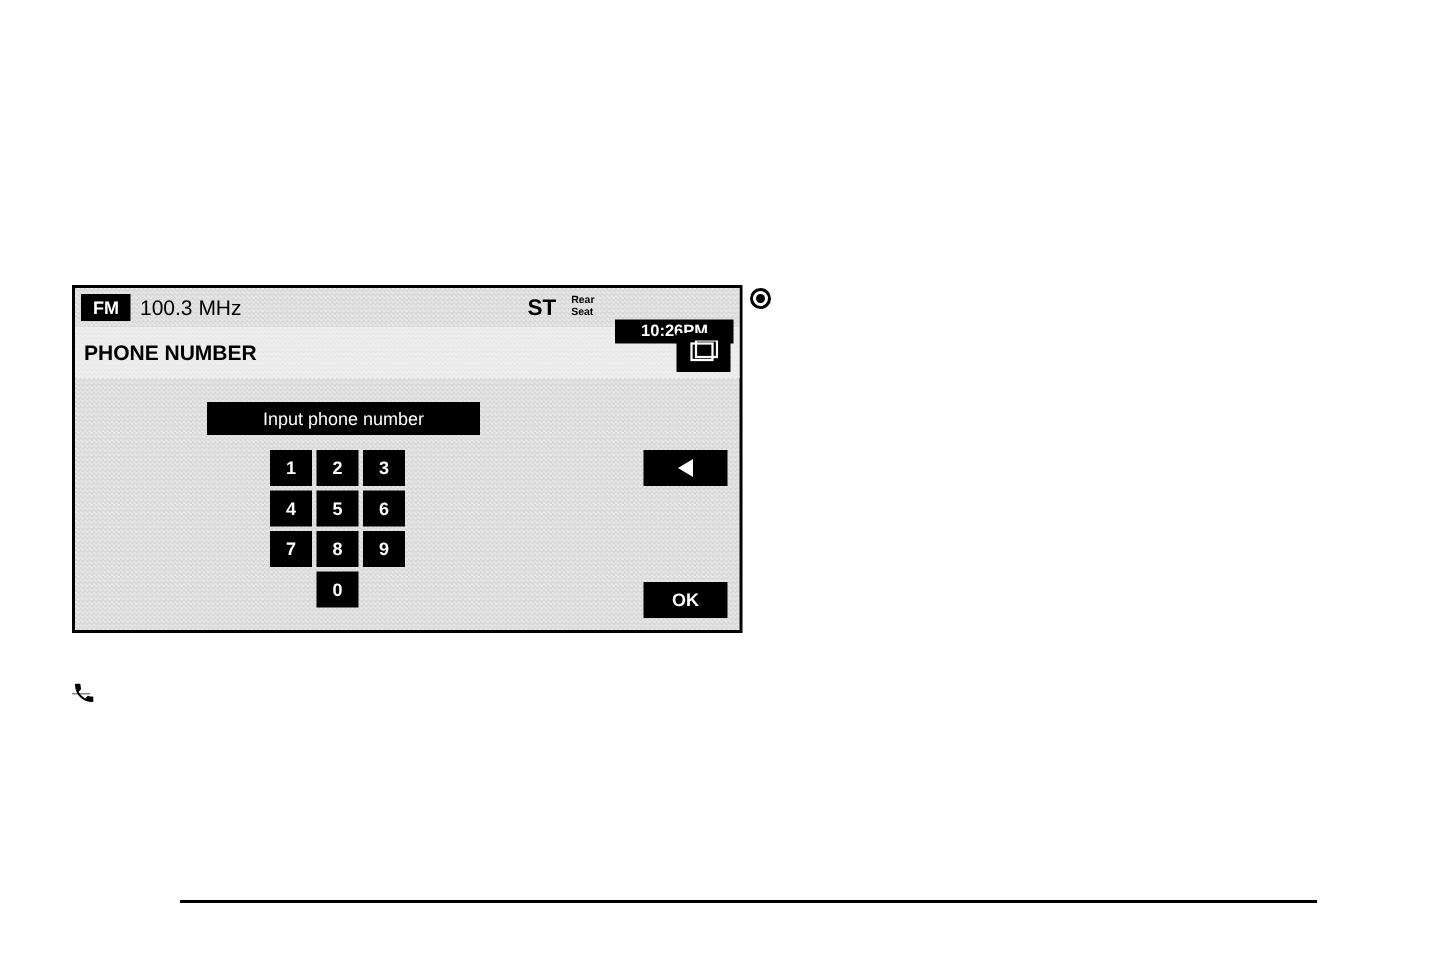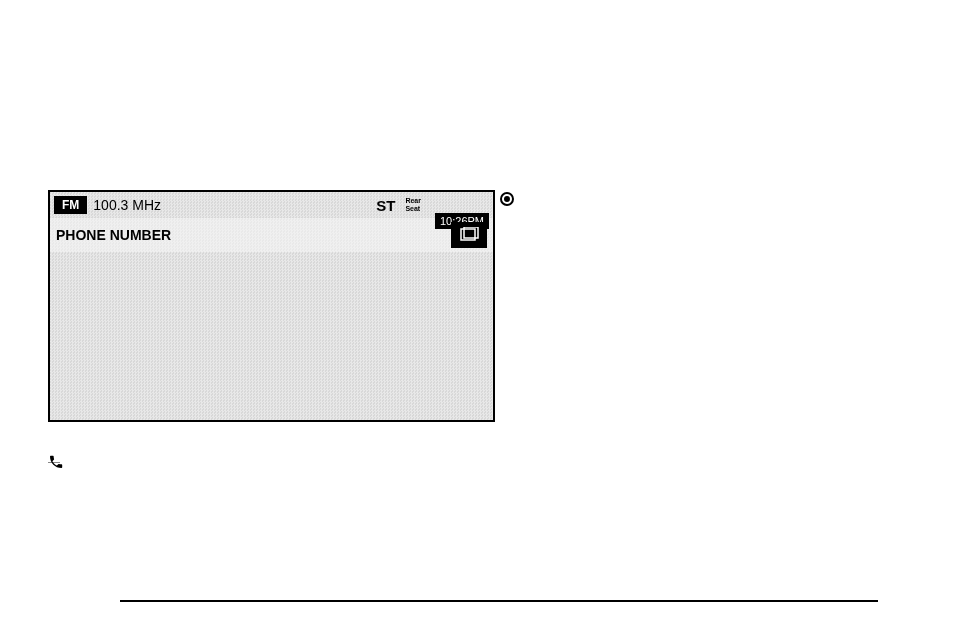--- a/index.html
+++ b/index.html
@@ -57,22 +57,22 @@
     font-weight: bold;
     color: #000;
     line-height: 8px;
     text-align: left;
     margin-right: 8px;
   }
   .time {
     background: #000;
     color: #fff;
     font-size: 11px;
-    font-weight: normal;
-    padding: 2px 5px;
+    font-weight: bold;
+    padding: 2px 17px;
     margin-top: 32px;
   }
   .titlebar {
     height: 34px;
     display: flex;
     align-items: center;
     padding: 0 6px;
     justify-content: space-between;
     background: repeating-conic-gradient(#f0f0f0 0% 25%, #e9e9e9 0% 50%) 0 0/3px 3px;
   }
@@ -265,20 +265,42 @@
     <div class="titlebar">
       <span class="ptitle">PHONE NUMBER</span>
       <span class="back-btn">
         <svg width="20" height="16" viewBox="0 0 20 16">
           <rect x="2" y="2" width="14" height="11" fill="none" stroke="#fff" stroke-width="1.5"></rect>
           <rect x="5" y="0" width="14" height="11" fill="none" stroke="#fff" stroke-width="1.5"></rect>
         </svg>
       </span>
     </div>
 
+    <div class="body-area">
+      <div class="input-label">Input phone number</div>
+
+      <div class="keypad">
+        <div class="key">1</div>
+        <div class="key">2</div>
+        <div class="key">3</div>
+        <div class="key">4</div>
+        <div class="key">5</div>
+        <div class="key">6</div>
+        <div class="key">7</div>
+        <div class="key">8</div>
+        <div class="key">9</div>
+        <div class="key key-zero">0</div>
+      </div>
+
+      <div class="backspace">
+        <div class="tri-left"></div>
+      </div>
+
+      <div class="ok-btn">OK</div>
+    </div>
   </div>
 
   <div class="rightcol">
     <div class="speak-row">
       <span class="bullet-dot"></span>
       <span class="speak-text">Speak the entire phone number without pausing.</span>
     </div>
   </div>
 
   <div class="trim"></div>

